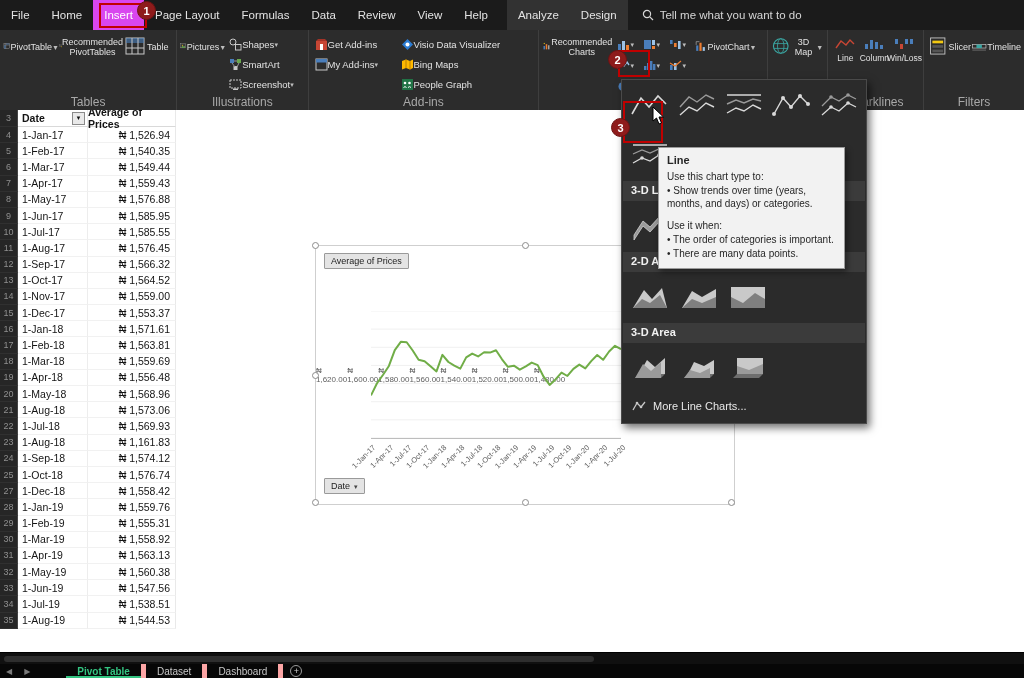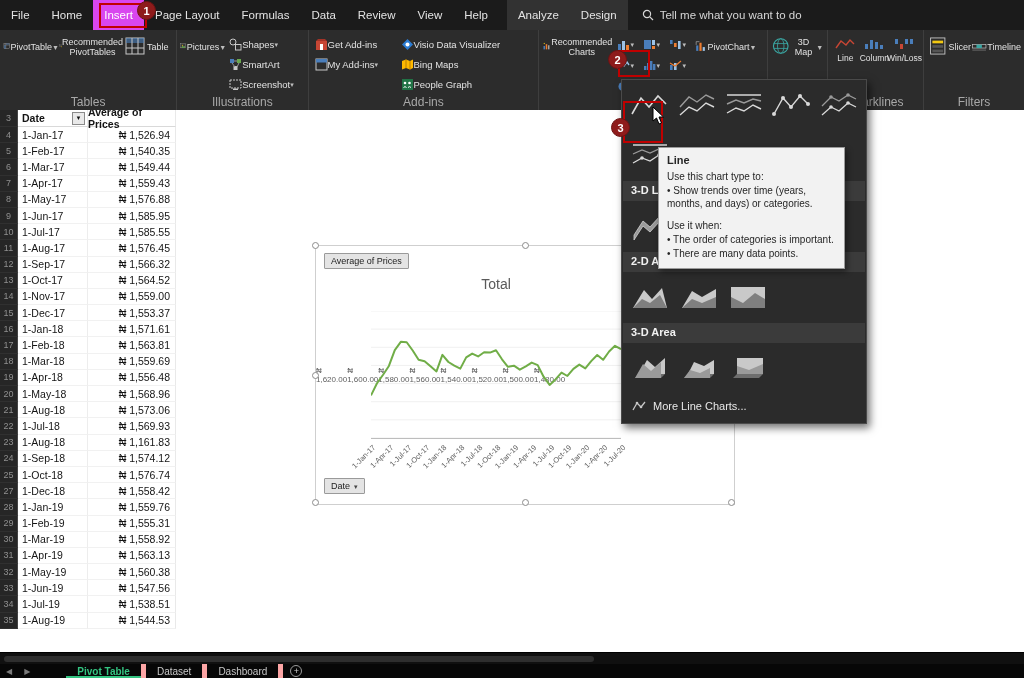--- a/index.html
+++ b/index.html
@@ -557,21 +557,20 @@
       <div class="cell-a">1-Aug-19</div>
       <div class="cell-b">₦ 1,544.53</div>
     </div>
     </div>
 </div>
 
 <div class="chart">
   <div class="fieldbtn" style="left:8px;top:7px">
     <span>Average of Prices</span>
   </div>
-  <div class="chart-title">Total</div>
   <div class="y-labels">
       <span>₦ 1,620.00</span>
       <span>₦ 1,600.00</span>
       <span>₦ 1,580.00</span>
       <span>₦ 1,560.00</span>
       <span>₦ 1,540.00</span>
       <span>₦ 1,520.00</span>
       <span>₦ 1,500.00</span>
       <span>₦ 1,480.00</span>
     </div>

